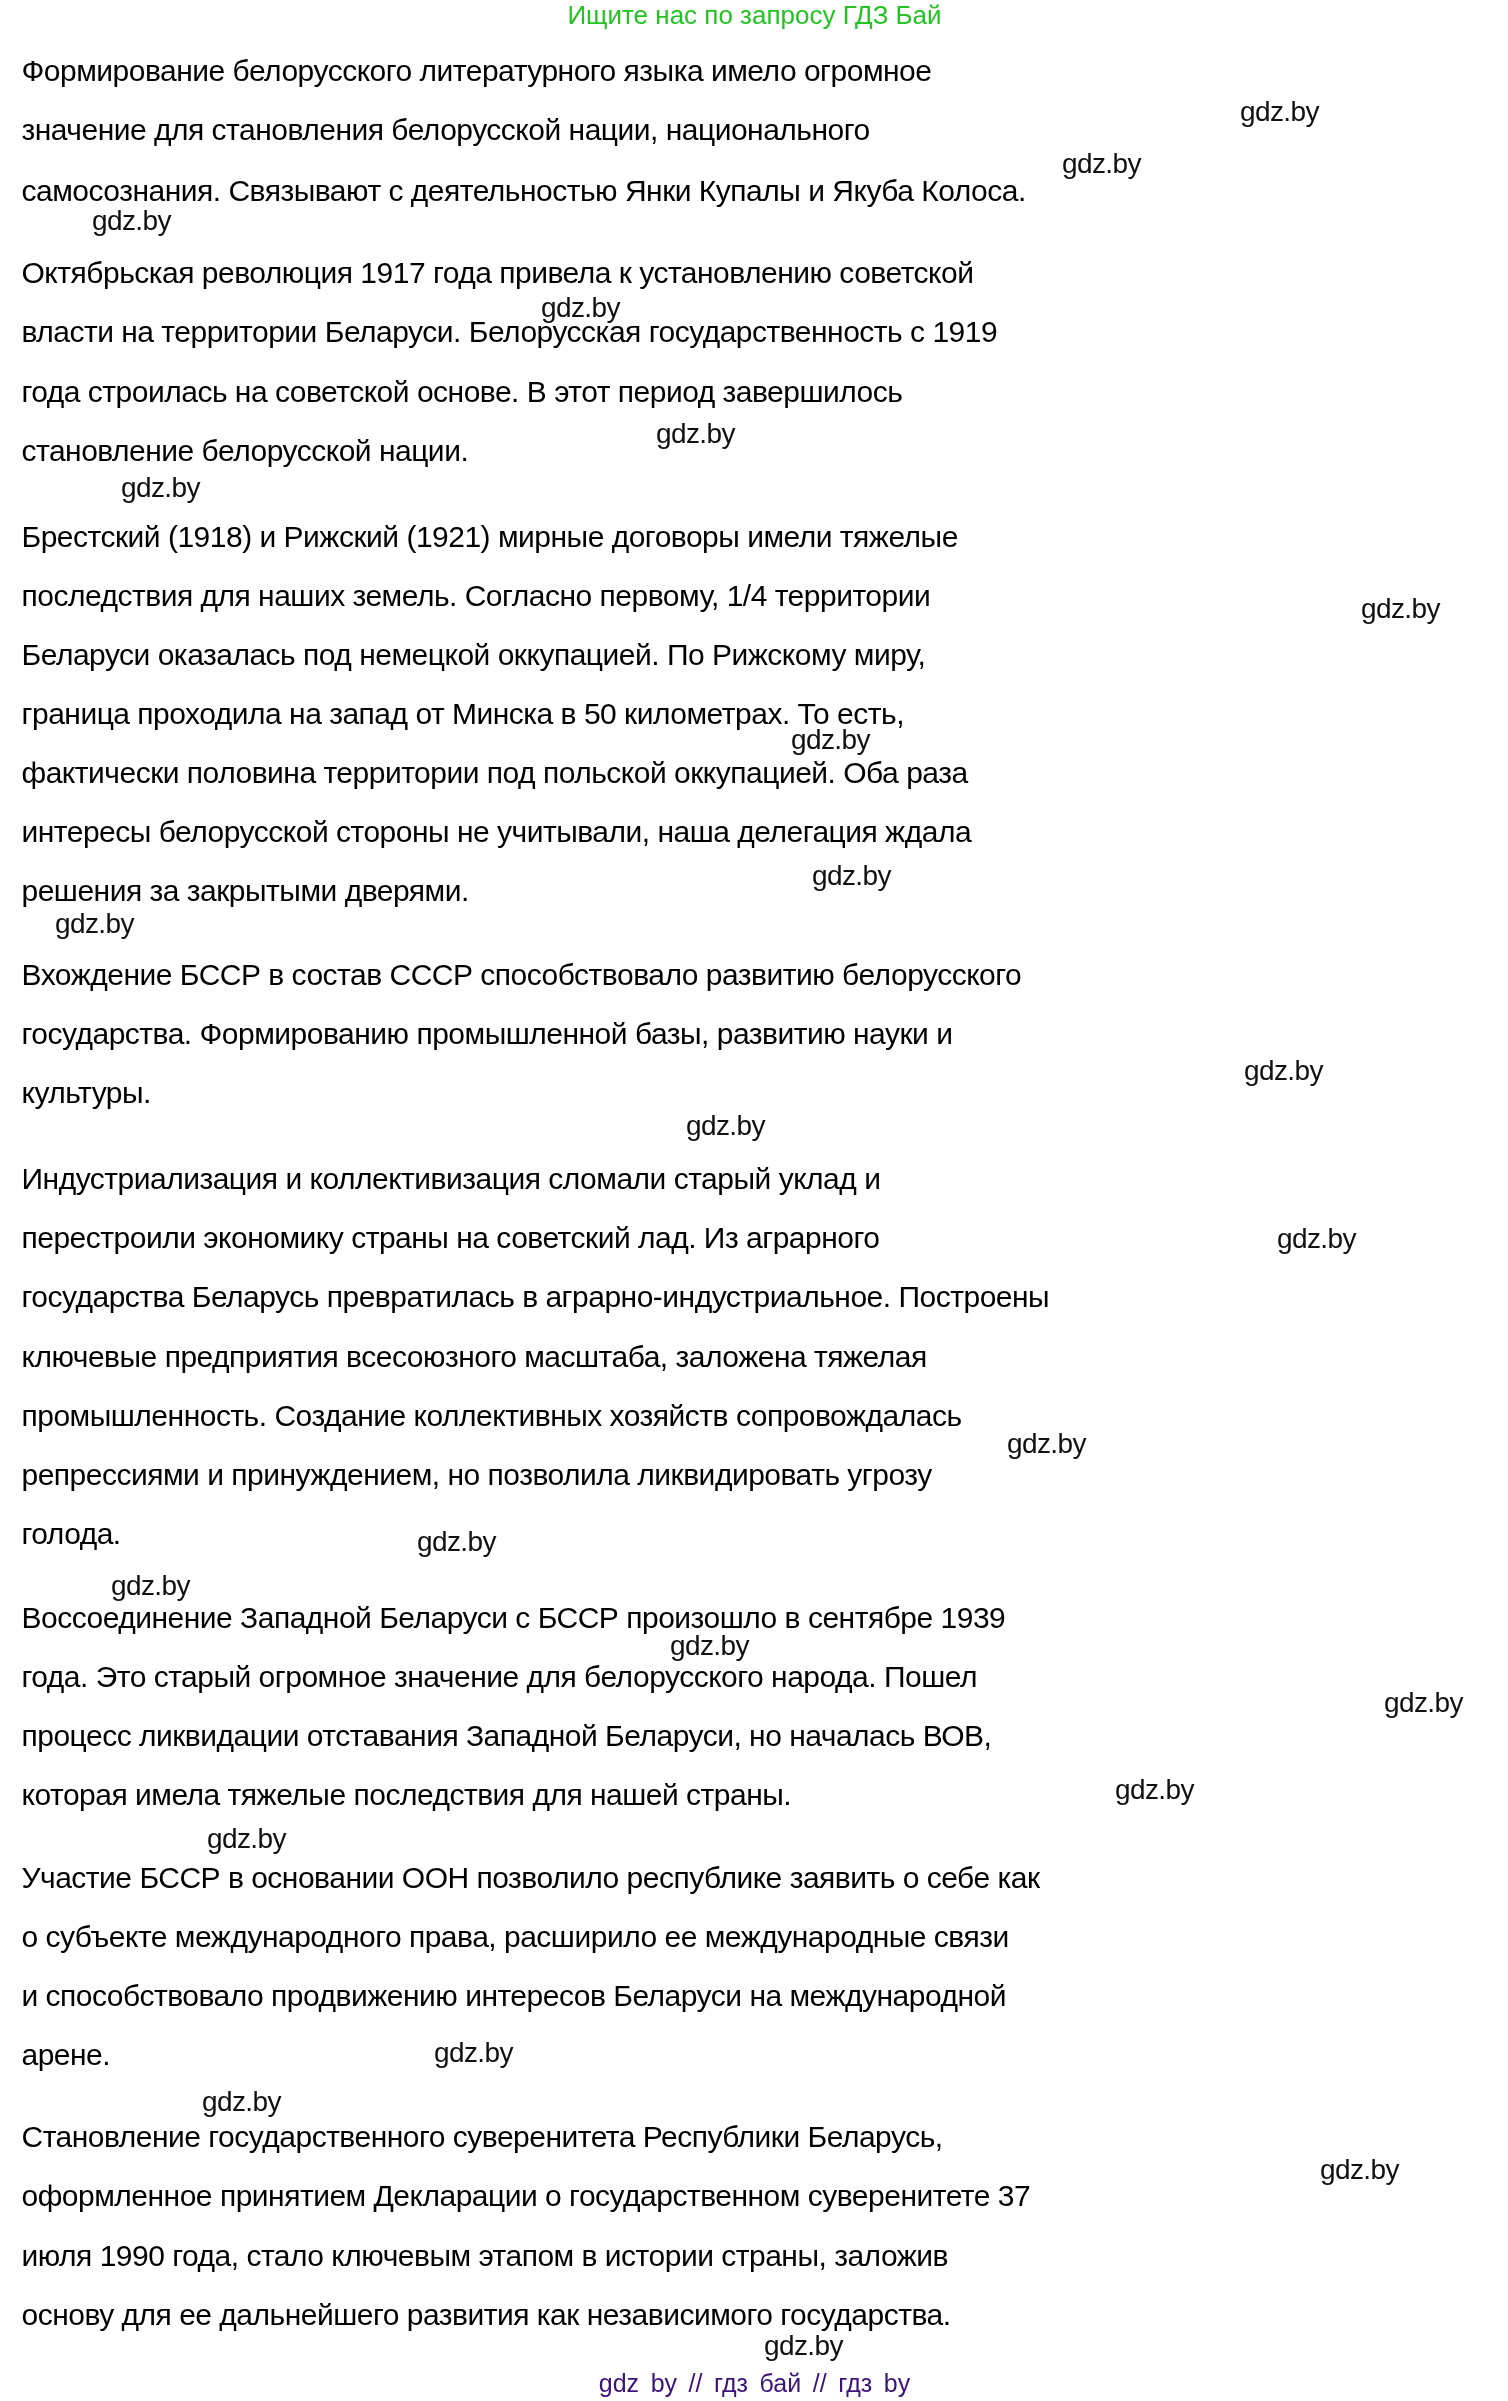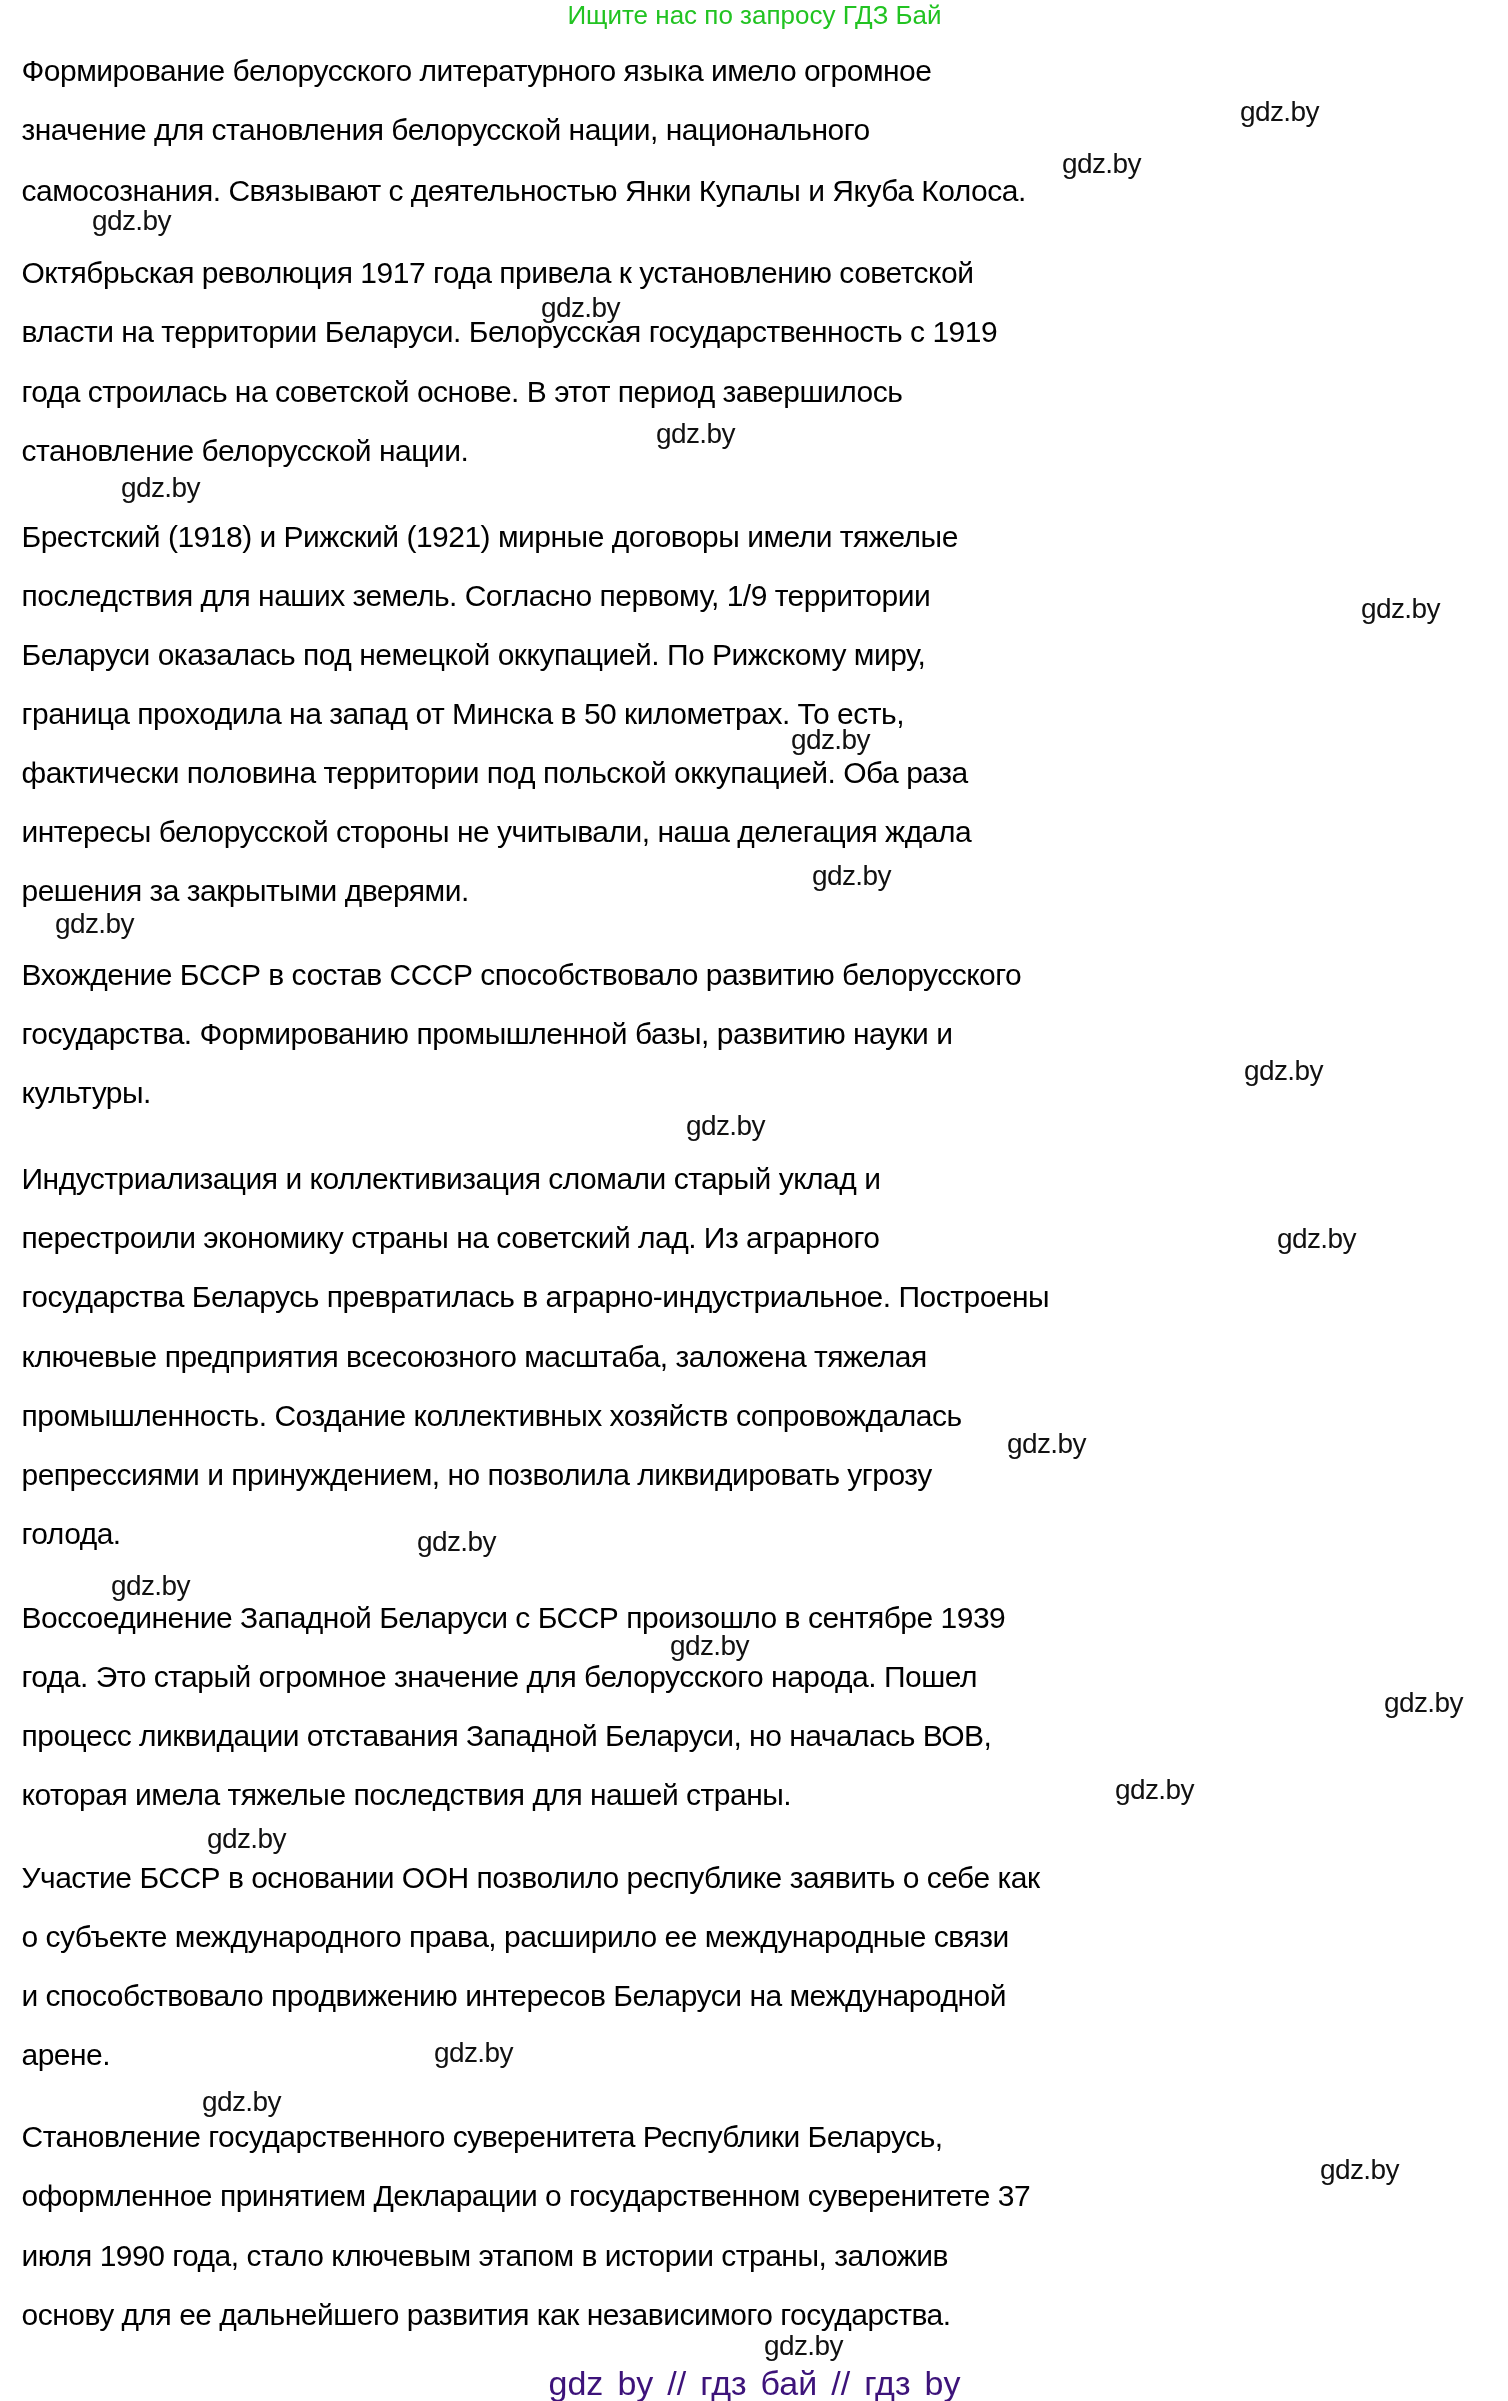--- a/index.html
+++ b/index.html
@@ -5,38 +5,38 @@
   html, body { margin: 0; padding: 0; background: #ffffff; }
   body { width: 1509px; height: 2401px; position: relative; overflow: hidden;
          font-family: "Liberation Sans", "DejaVu Sans", sans-serif; color: #000; }
   .header-ad { position: absolute; top: 0; left: 0; width: 1509px; text-align: center;
                font-size: 26px; line-height: 31px; color: #22c322; }
   .line { position: absolute; left: 21.5px; font-size: 30px; line-height: 46px;
           white-space: nowrap; letter-spacing: -0.5px; transform-origin: left top; }
   .wm { position: absolute; font-size: 28px; line-height: 24.6px; color: #111;
         white-space: nowrap; letter-spacing: -0.6px; }
   .footer { position: absolute; top: 2368px; left: 0; width: 1509px; text-align: center;
-            font-size: 34px; line-height: 31px; color: #3d137a; word-spacing: 4.6px; }
+            font-size: 25px; line-height: 31px; color: #3d137a; word-spacing: 4.6px; }
 </style>
 </head>
 <body>
 
 <div class="header-ad">Ищите нас по запросу ГДЗ Бай</div>
 
 <div class="line" style="top:48px">Формирование белорусского литературного языка имело огромное</div>
 <div class="line" style="top:107px">значение для становления белорусской нации, национального</div>
 <div class="line" style="top:168px">самосознания. Связывают с деятельностью Янки Купалы и Якуба Колоса.</div>
 
 <div class="line" style="top:250px">Октябрьская революция 1917 года привела к установлению советской</div>
 <div class="line" style="top:309px">власти на территории Беларуси. Белорусская государственность с 1919</div>
 <div class="line" style="top:369px">года строилась на советской основе. В этот период завершилось</div>
 <div class="line" style="top:428px">становление белорусской нации.</div>
 
 <div class="line" style="top:514px">Брестский (1918) и Рижский (1921) мирные договоры имели тяжелые</div>
-<div class="line" style="top:573px">последствия для наших земель. Согласно первому, 1/9 территории</div>
+<div class="line" style="top:573px">последствия для наших земель. Согласно первому, 1/4 территории</div>
 <div class="line" style="top:632px">Беларуси оказалась под немецкой оккупацией. По Рижскому миру,</div>
 <div class="line" style="top:691px">граница проходила на запад от Минска в 50 километрах. То есть,</div>
 <div class="line" style="top:750px">фактически половина территории под польской оккупацией. Оба раза</div>
 <div class="line" style="top:809px">интересы белорусской стороны не учитывали, наша делегация ждала</div>
 <div class="line" style="top:868px">решения за закрытыми дверями.</div>
 
 <div class="line" style="top:952px">Вхождение БССР в состав СССР способствовало развитию белорусского</div>
 <div class="line" style="top:1011px">государства. Формированию промышленной базы, развитию науки и</div>
 <div class="line" style="top:1070px">культуры.</div>
 

